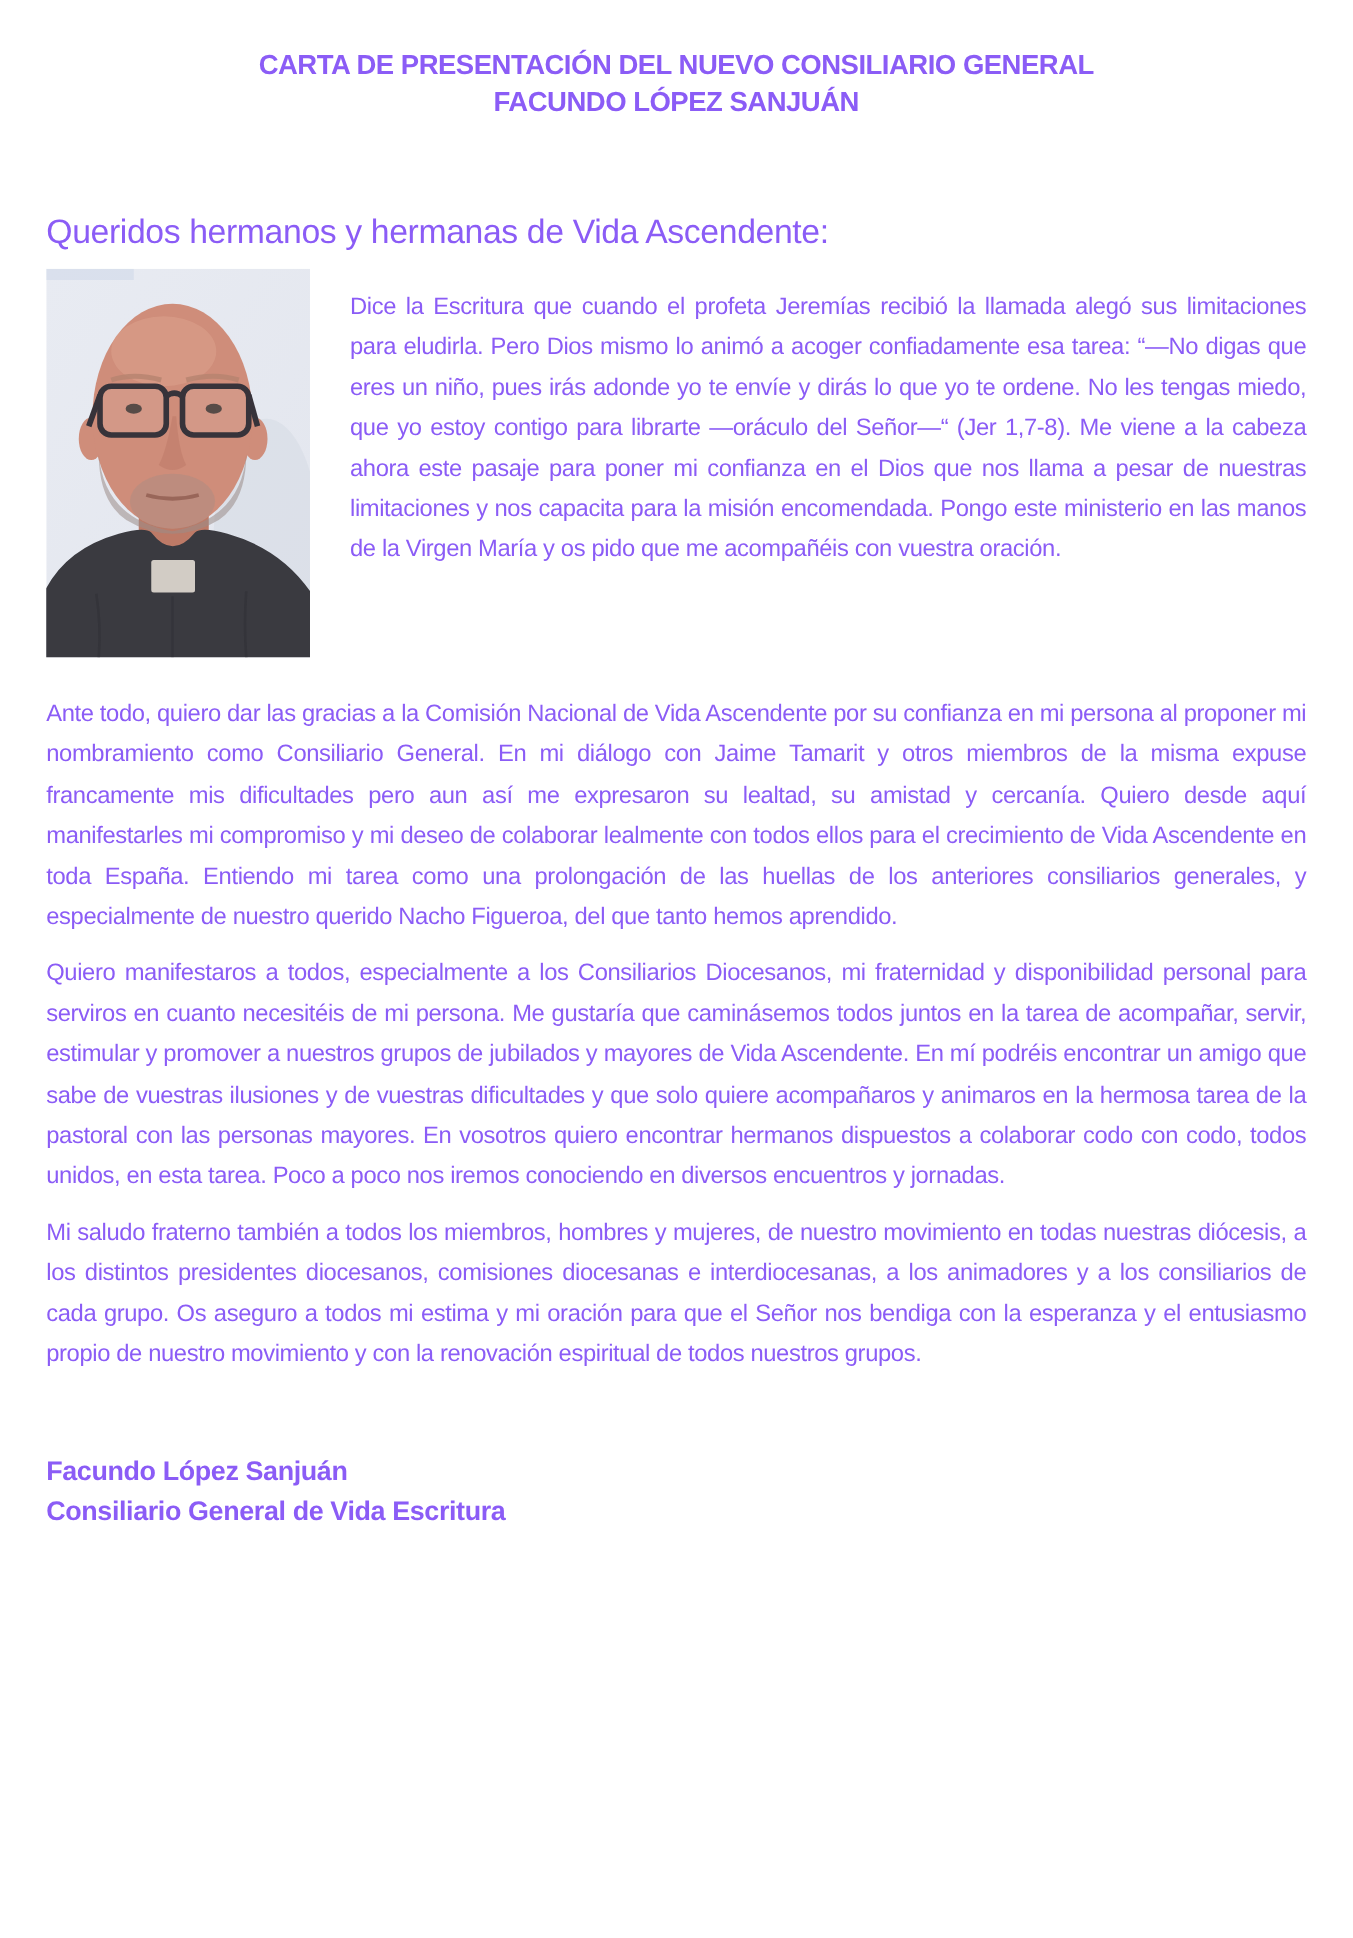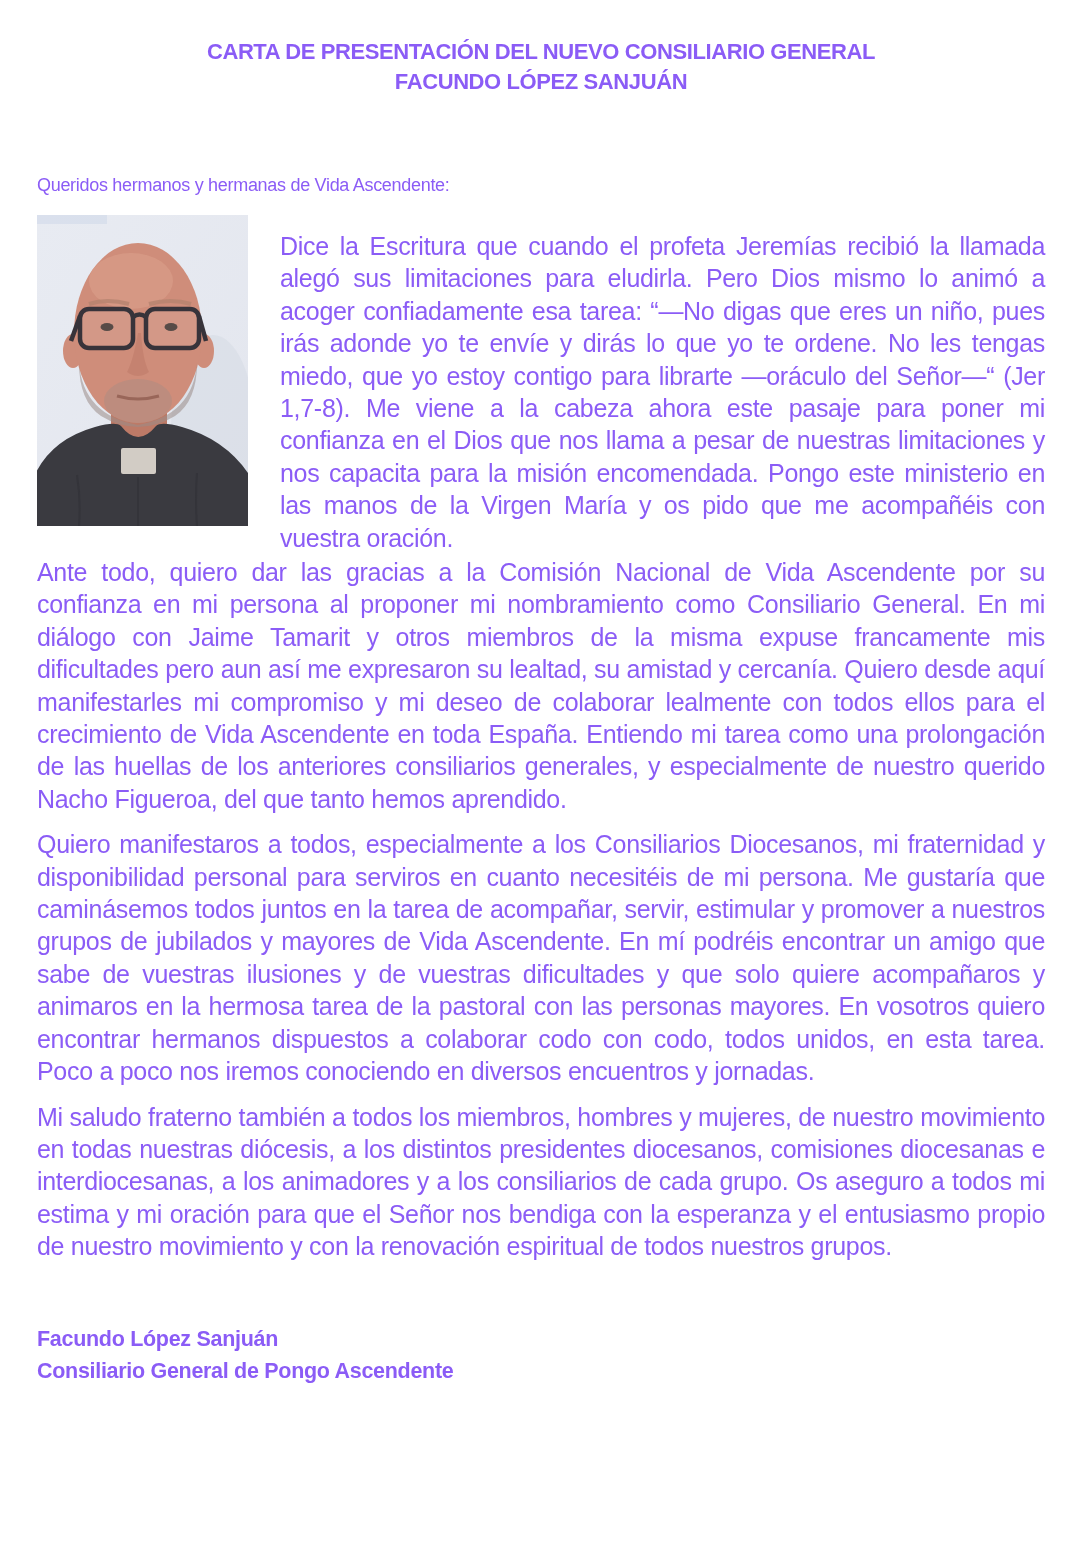--- a/index.html
+++ b/index.html
@@ -17,37 +17,37 @@
   }
   .doc-title {
     text-align: center;
     font-weight: bold;
     font-size: 22px;
     line-height: 30px;
     letter-spacing: -0.4px;
   }
   .greeting {
     margin: 72px 0 0 0;
-    font-size: 18px;
+    font-size: 27px;
     letter-spacing: -0.3px;
     line-height: 32px;
   }
   .lead-section {
     display: flow-root;
     margin-top: 14px;
   }
   .photo-figure {
     float: left;
     width: 211px;
     height: 311px;
     margin: 0 32px 30px 0;
   }
   .photo-figure svg { display: block; }
   .body-text {
-    font-size: 25px;
+    font-size: 19px;
     line-height: 32.4px;
     text-align: justify;
     letter-spacing: -0.3px;
     margin: 0 0 13px 0;
   }
   .lead-section .body-text { padding-top: 15px; margin-bottom: 0; }
   .signature {
     margin-top: 60px;
     font-weight: bold;
     font-size: 21.5px;
@@ -121,16 +121,16 @@
     </figure>
     <p class="body-text">Dice la Escritura que cuando el profeta Jeremías recibió la llamada alegó sus limitaciones para eludirla. Pero Dios mismo lo animó a acoger confiadamente esa tarea: “—No digas que eres un niño, pues irás adonde yo te envíe y dirás lo que yo te ordene. No les tengas miedo, que yo estoy contigo para librarte —oráculo del Señor—“ (Jer 1,7-8). Me viene a la cabeza ahora este pasaje para poner mi confianza en el Dios que nos llama a pesar de nuestras limitaciones y nos capacita para la misión encomendada. Pongo este ministerio en las manos de la Virgen María y os pido que me acompañéis con vuestra oración.</p>
   </div>
 
   <p class="body-text">Ante todo, quiero dar las gracias a la Comisión Nacional de Vida Ascendente por su confianza en mi persona al proponer mi nombramiento como Consiliario General. En mi diálogo con Jaime Tamarit y otros miembros de la misma expuse francamente mis dificultades pero aun así me expresaron su lealtad, su amistad y cercanía. Quiero desde aquí manifestarles mi compromiso y mi deseo de colaborar lealmente con todos ellos para el crecimiento de Vida Ascendente en toda España. Entiendo mi tarea como una prolongación de las huellas de los anteriores consiliarios generales, y especialmente de nuestro querido Nacho Figueroa, del que tanto hemos aprendido.</p>
   <p class="body-text">Quiero manifestaros a todos, especialmente a los Consiliarios Diocesanos, mi fraternidad y disponibilidad personal para serviros en cuanto necesitéis de mi persona. Me gustaría que caminásemos todos juntos en la tarea de acompañar, servir, estimular y promover a nuestros grupos de jubilados y mayores de Vida Ascendente. En mí podréis encontrar un amigo que sabe de vuestras ilusiones y de vuestras dificultades y que solo quiere acompañaros y animaros en la hermosa tarea de la pastoral con las personas mayores. En vosotros quiero encontrar hermanos dispuestos a colaborar codo con codo, todos unidos, en esta tarea. Poco a poco nos iremos conociendo en diversos encuentros y jornadas.</p>
   <p class="body-text">Mi saludo fraterno también a todos los miembros, hombres y mujeres, de nuestro movimiento en todas nuestras diócesis, a los distintos presidentes diocesanos, comisiones diocesanas e interdiocesanas, a los animadores y a los consiliarios de cada grupo. Os aseguro a todos mi estima y mi oración para que el Señor nos bendiga con la esperanza y el entusiasmo propio de nuestro movimiento y con la renovación espiritual de todos nuestros grupos.</p>
 
   <div class="signature">
     <div>Facundo López Sanjuán</div>
-    <div>Consiliario General de Pongo Ascendente</div>
+    <div>Consiliario General de Vida Escritura</div>
   </div>
 
 </div>
 
 </body></html>

